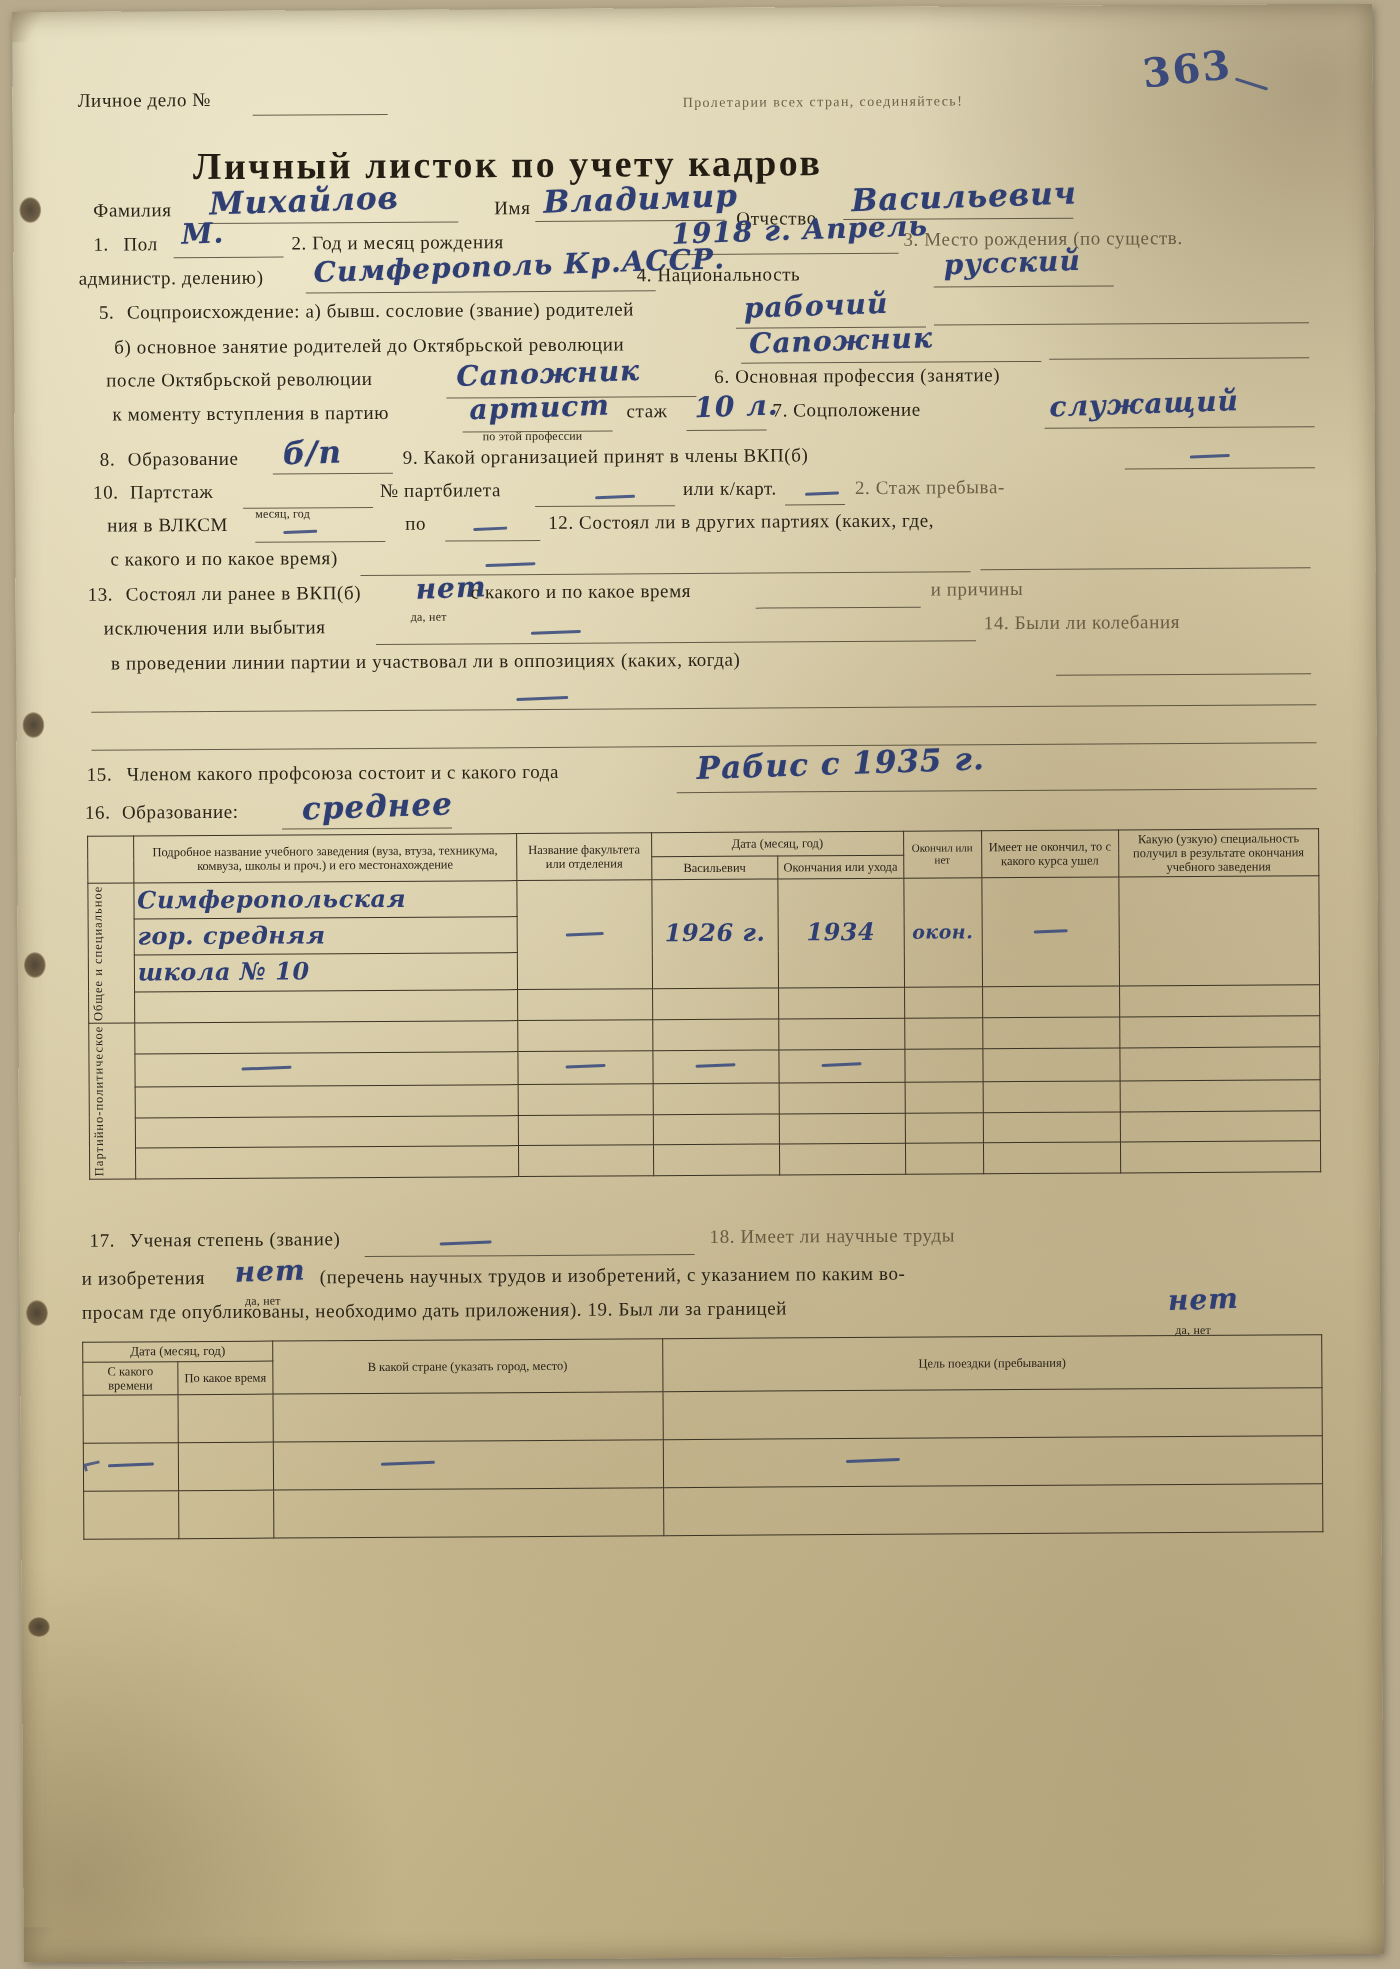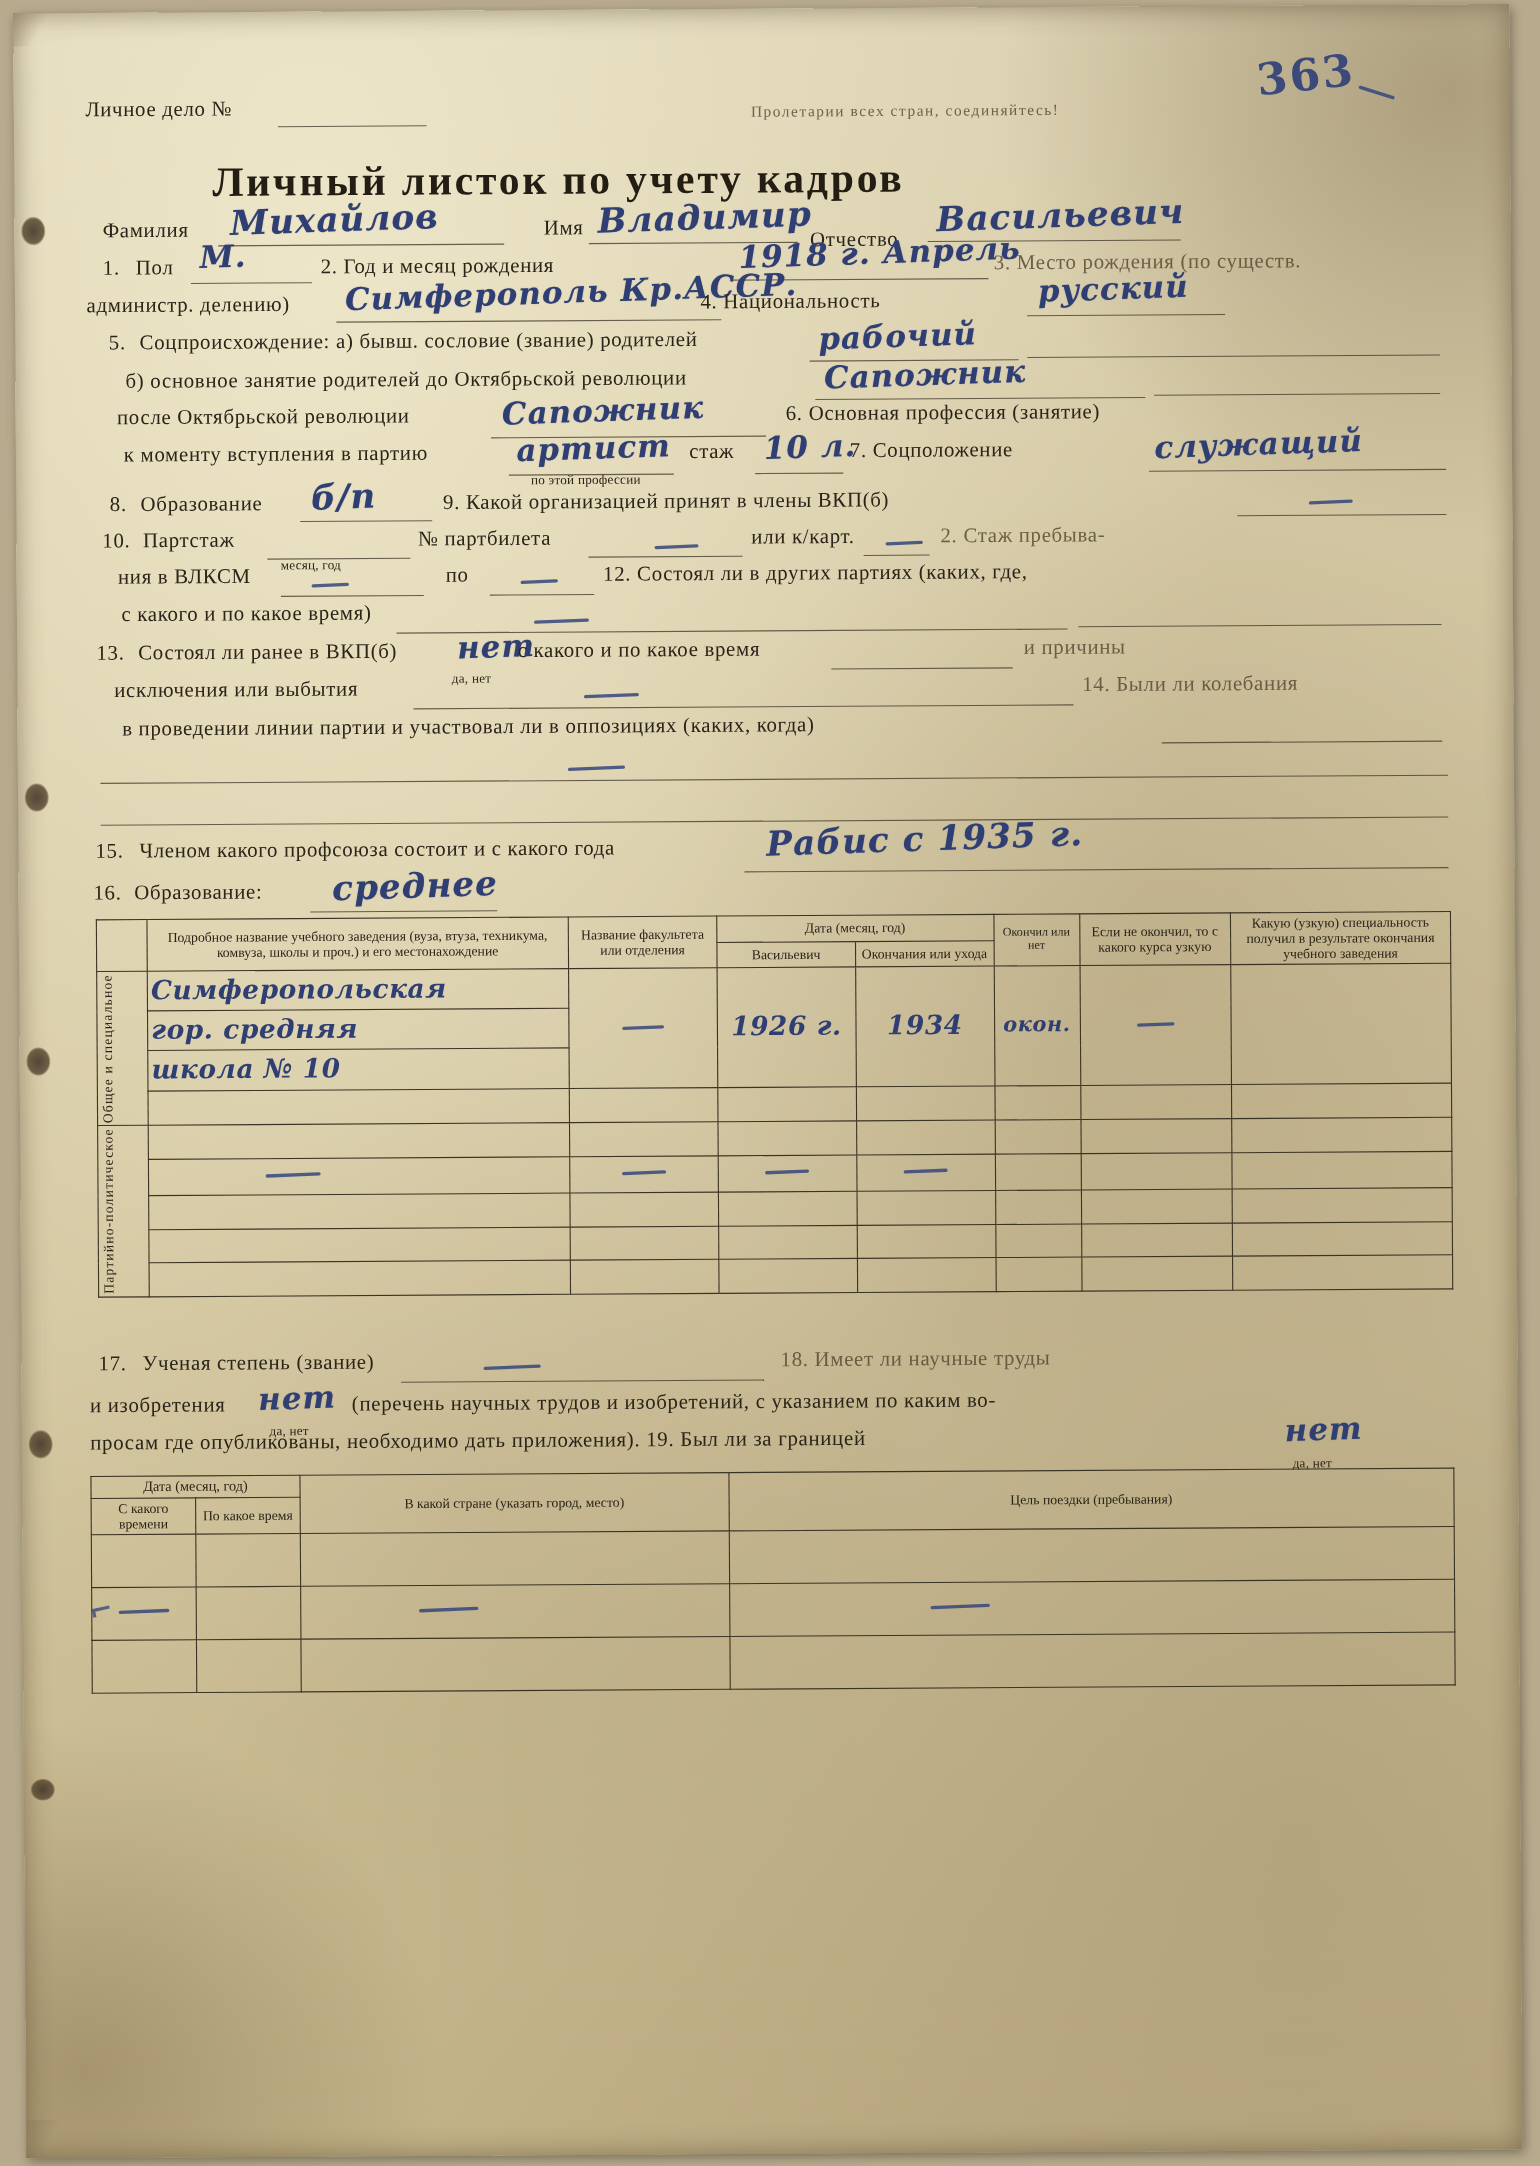--- a/index.html
+++ b/index.html
@@ -297,21 +297,21 @@
       <td rowspan="2" class="center">
         <span>Название факультета или отделения</span>
       </td>
       <td colspan="2" class="center">
         <span>Дата (месяц, год)</span>
       </td>
       <td rowspan="2" class="center vtextwrap">
         <span style="display:inline-block; font-size:11px; line-height:1.05;">Окончил или нет</span>
       </td>
       <td rowspan="2" class="center">
-        <span>Если не окончил, то с какого курса узкую</span>
+        <span>Имеет не окончил, то с какого курса ушел</span>
       </td>
       <td rowspan="2" class="center">
         <span>Какую (узкую) специальность получил в результате окончания учебного заведения</span>
       </td>
     </tr>
     <tr>
       <td class="center">
         <span>Васильевич</span>
       </td>
       <td class="center">

